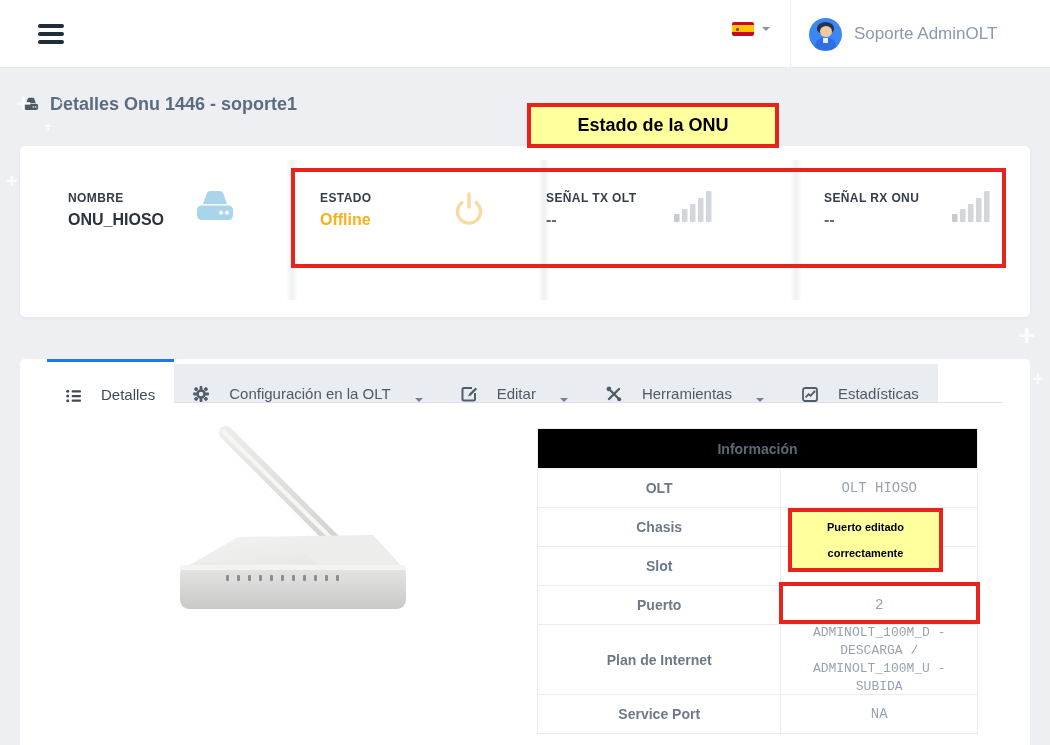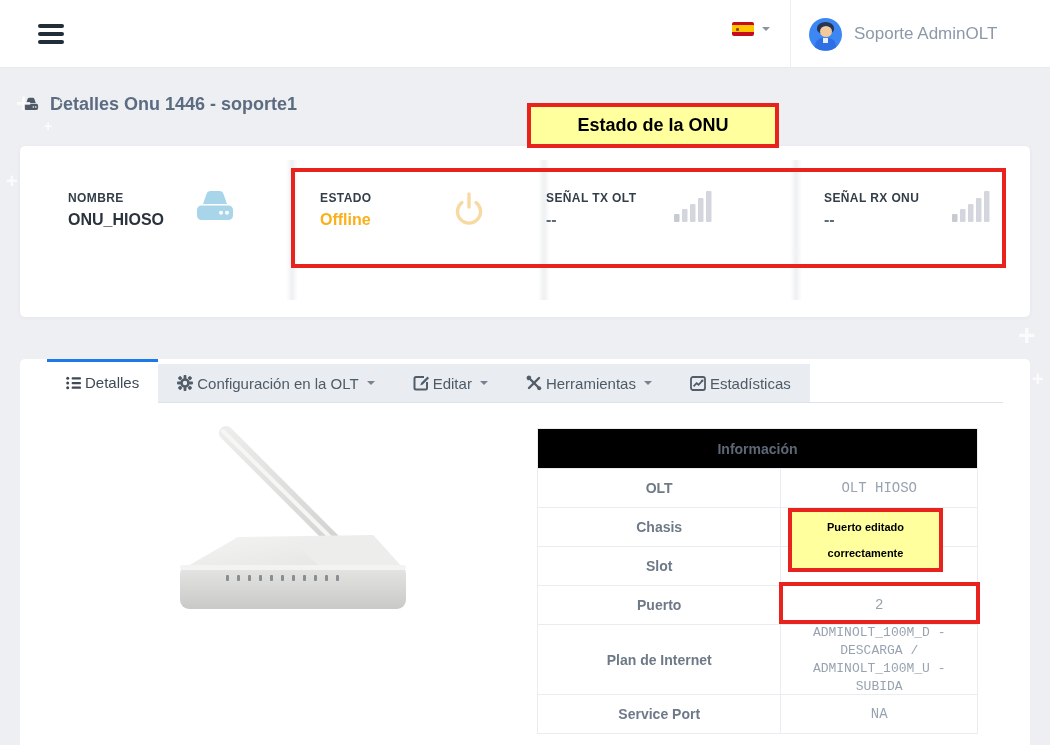--- a/index.html
+++ b/index.html
@@ -57,21 +57,21 @@
   .ybox1 { left:527px; top:103px; width:252px; height:45px; font-size:18px; line-height:37px; }
   .ybox2 { left:788px; top:508px; width:155px; height:64px; font-size:11px; line-height:26px; padding-top:2px; }
   .redrect { position:absolute; border:4px solid #e8231d; z-index:8; pointer-events:none; }
   .redrect1 { left:291px; top:168px; width:715px; height:100px; }
   .redrect2 { left:779px; top:582px; width:201px; height:42px; }
 
   
   .card2 { position:absolute; left:20px; top:359px; width:1010px; height:386px; background:#fff; border-radius:5px 5px 0 0; }
   .tabs { position:absolute; left:27px; top:0; width:956px; height:44px; display:flex; align-items:flex-end;
     border-bottom:1px solid #dfe3e9; }
-  .tab { height:38px; display:flex; align-items:center; gap:4px; padding:0 19px; background:#e9edf2;
+  .tab { height:38px; display:flex; align-items:flex-end; gap:20px; padding:0 19px; background:#e9edf2;
     color:#4e5a66; font-size:15px; cursor:pointer; white-space:nowrap; }
   .tab.active { height:44px; background:#ffffff; border-top:3px solid #1b79e8; margin-bottom:-1px; color:#3f4a56; }
   .tab .caret { margin-left:4px; border-top-color:#78828d; }
 
   
   .router { position:absolute; left:168px; top:415px; }
 
   
   .info-table { position:absolute; left:537px; top:428px; width:441px; border:1px solid #e9edf1; font-size:14px; }
   .t-header { height:39px; background:#000000; display:flex; align-items:center; justify-content:center;

